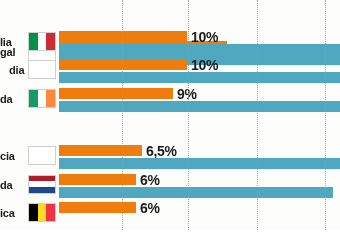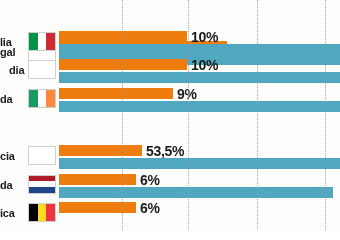--- a/index.html
+++ b/index.html
@@ -135,21 +135,21 @@
           </span>
         </div>
         <div class="bar orange" style="left: 59px; top: 0px; width: 114px;"></div>
         <div class="val" style="left: 177px; top: -2px;">9%</div>
         <div class="bar teal" style="left: 59px; top: 13px; width: 281px;"></div>
       </div>
       <div class="row" style="top: 145px; height: 28.6px;">
         <div class="label" style="top: 5px; width: 26px;">cia</div>
         <div class="flag" style="left: 28px; top: 1px;"><span class="f-gr"><span class="s" style="top:0%"></span><span class="s" style="top:22.2%"></span><span class="s" style="top:44.4%"></span><span class="s" style="top:66.6%"></span><span class="s" style="top:88.8%"></span><span class="canton"></span></span></div>
         <div class="bar orange" style="left: 59px; top: 0px; width: 83px;"></div>
-        <div class="val" style="left: 146px; top: -2px;">53,5%</div>
+        <div class="val" style="left: 146px; top: -2px;">6,5%</div>
         <div class="bar teal" style="left: 59px; top: 13px; width: 281px;"></div>
       </div>
       <div class="row" style="top: 173.6px; height: 28.6px;">
         <div class="label" style="top: 5px; width: 26px;">da</div>
         <div class="flag" style="left: 28px; top: 1px;">
           <span class="f-stripes-h">
             <i style="background:#ae1c28"></i>
             <i style="background:#ffffff"></i>
             <i style="background:#21468b"></i>
           </span>

